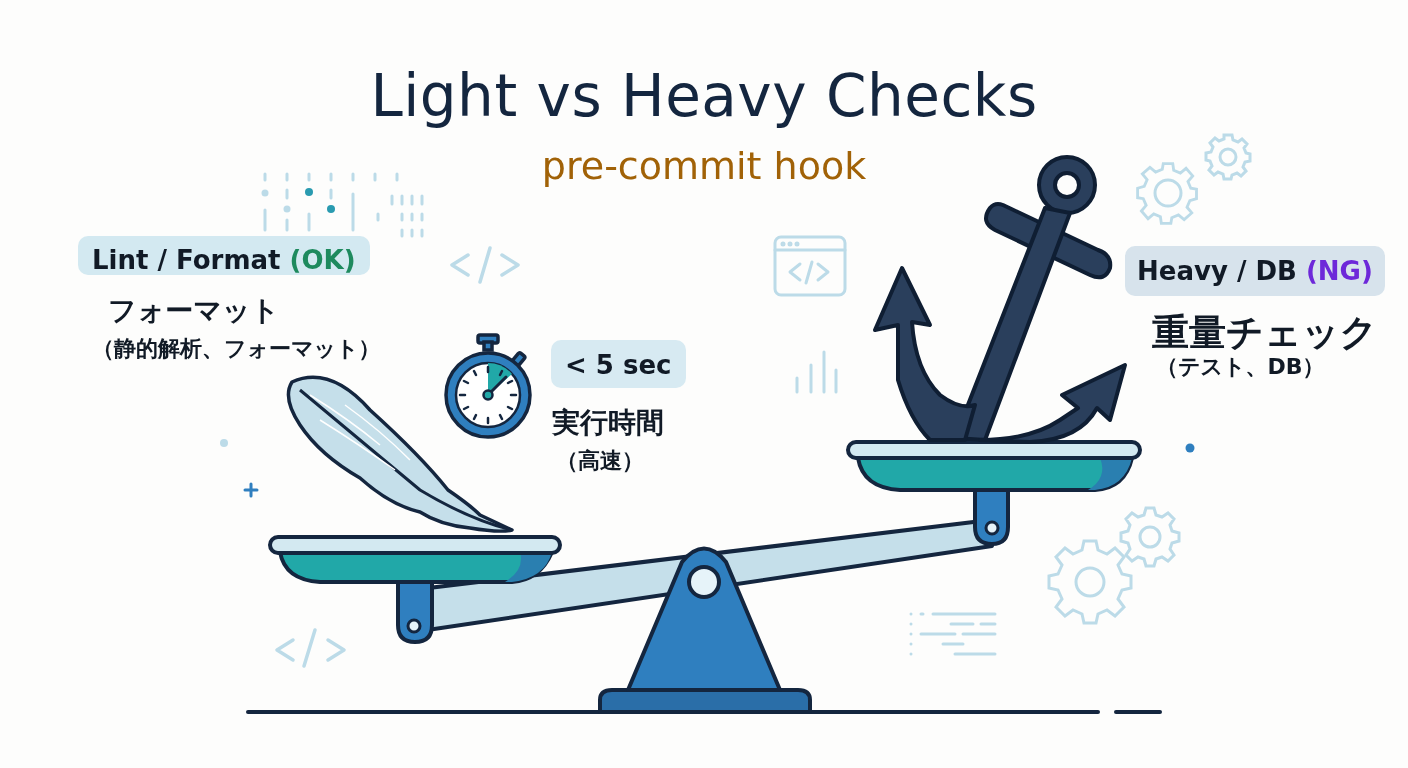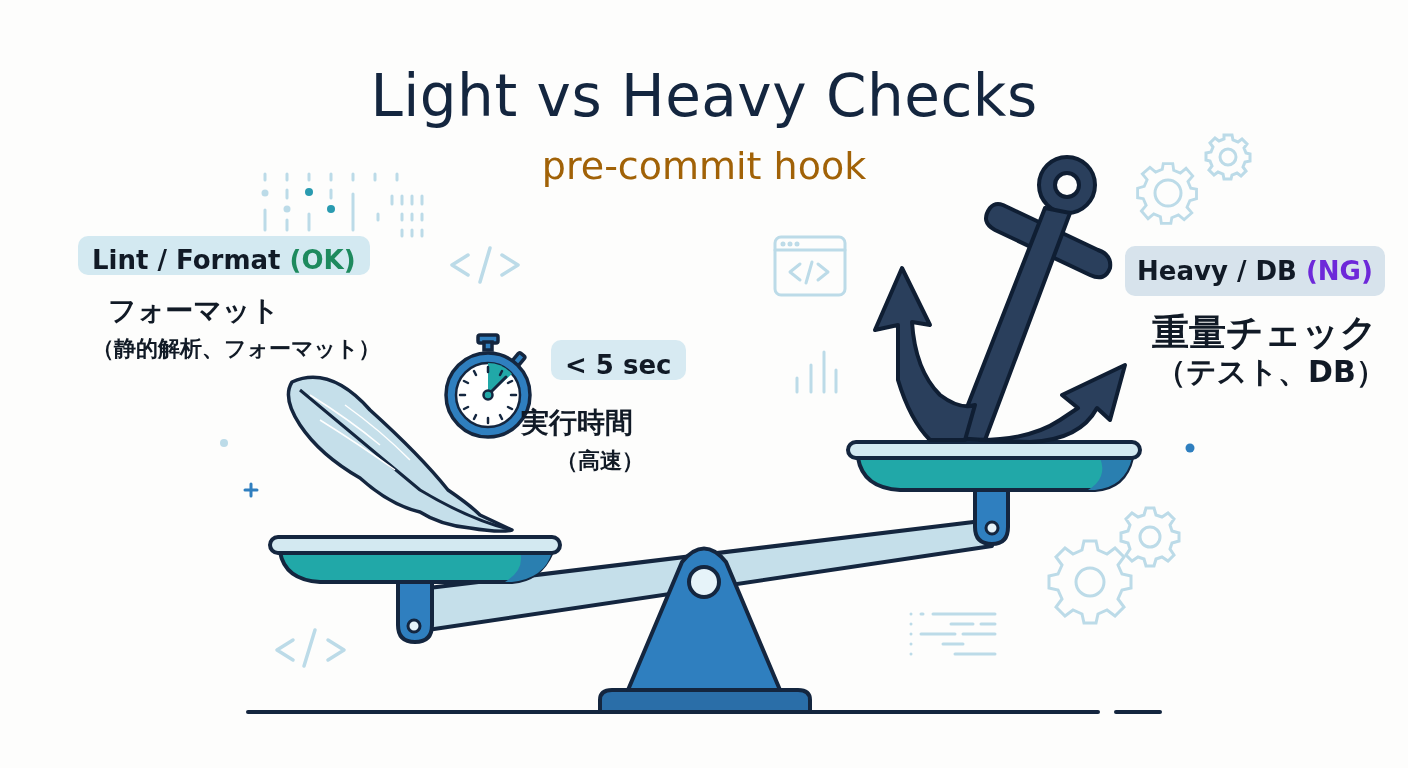--- a/index.html
+++ b/index.html
@@ -19,30 +19,30 @@
   .subtitle {
     left: 0; width: 1408px; top: 144px; text-align: center;
     font-size: 38px; color: #a16207;
   }
   .pill {
     border-radius: 10px; font-weight: bold; white-space: nowrap;
     font-family: "DejaVu Sans", sans-serif;
   }
   .pill-left { left: 78px; top: 236px; height: 39px; line-height: 48px; padding: 0 14px; background: #d3e9f1; font-size: 26px; color: #111a26; }
   .pill-right { left: 1125px; top: 246px; height: 50px; line-height: 50px; padding: 0 12px; background: #d7e3ec; font-size: 26px; color: #111a26; }
-  .pill-time { left: 551px; top: 340px; height: 40px; line-height: 50px; padding: 0 14px; background: #d7eaf2; font-size: 26px; color: #111a26; }
+  .pill-time { left: 551px; top: 340px; height: 48px; line-height: 50px; padding: 0 14px; background: #d7eaf2; font-size: 26px; color: #111a26; }
   .ok { color: #1e8a5e; }
   .ng { color: #6d28d9; }
   .jp { font-weight: bold; color: #111a26; white-space: nowrap; }
   .jp-left-1 { left: 108px; top: 292px; font-size: 28px; }
   .jp-left-2 { left: 92px; top: 334px; font-size: 22px; text-align: center; }
-  .jp-mid-1 { left: 521px; top: 404px; font-size: 28px; }
+  .jp-mid-1 { left: 552px; top: 404px; font-size: 28px; }
   .jp-mid-2 { left: 556px; top: 446px; font-size: 22px; }
   .jp-right-1 { left: 1152px; top: 308px; font-size: 37px; }
-  .jp-right-2 { left: 1156px; top: 352px; font-size: 30px; }
+  .jp-right-2 { left: 1156px; top: 352px; font-size: 22px; }
   svg.scene { position: absolute; left: 0; top: 0; }
 </style>
 </head>
 <body>
 
 <div class="abs title">Light vs Heavy Checks</div>
 <div class="abs subtitle">pre-commit hook</div>
 
 <svg class="scene" width="1408" height="768" viewBox="0 0 1408 768">
 

